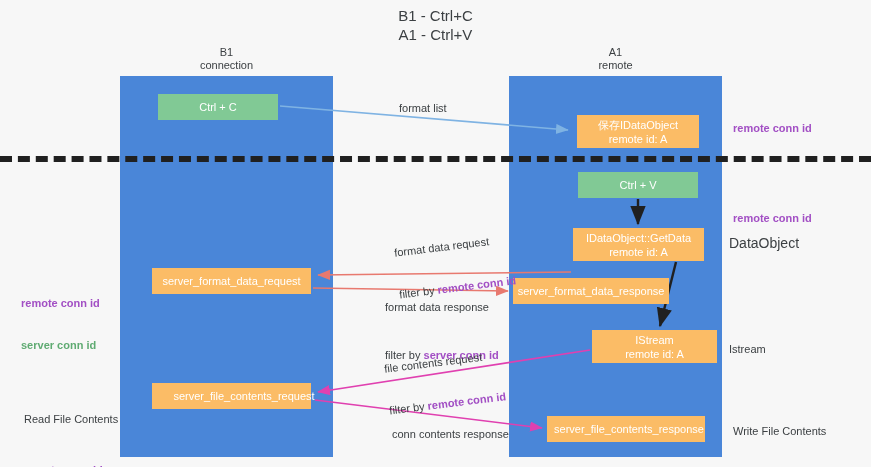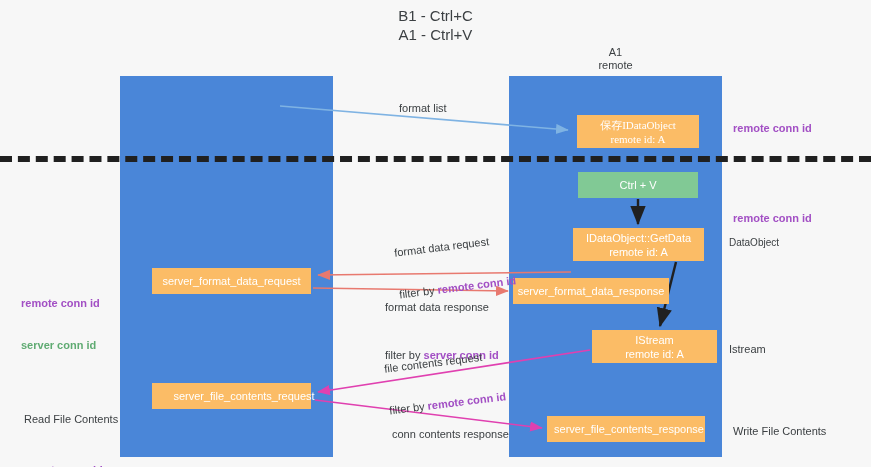--- a/index.html
+++ b/index.html
@@ -75,42 +75,42 @@
     font-size: 11px;
     line-height: 14px;
     text-align: center;
     white-space: pre;
     padding: 2px 4px;
   }
   .node.green { background: #81c995; }
   .node.orange { background: #fbbc66; }
 
   #node-ctrlc   { left: 158px; top:  94px; width: 120px; height: 26px; }
-  #node-idata   { left: 577px; top: 115px; width: 122px; height: 33px; font-family: Liberation Serif, serif; }
+  #node-idata   { left: 577px; top: 115px; width: 122px; height: 33px; }
   #node-ctrlv   { left: 578px; top: 172px; width: 120px; height: 26px; }
   #node-getdata { left: 573px; top: 228px; width: 131px; height: 33px; }
   #node-sfdreq  { left: 152px; top: 268px; width: 159px; height: 26px; }
   #node-sfdres  { left: 513px; top: 278px; width: 156px; height: 26px; }
   #node-istream { left: 592px; top: 330px; width: 125px; height: 33px; }
   #node-sfcreq  { left: 152px; top: 383px; width: 159px; height: 26px; padding-left: 29px; }
   #node-sfcres  { left: 547px; top: 416px; width: 158px; height: 26px; padding-left: 10px; }
 
   
   .side-label {
     font-size: 11px;
     line-height: 14px;
     white-space: pre;
   }
   .purple { color: #a24fc4; font-weight: bold; }
   .green-t { color: #5fab72; font-weight: bold; }
   .dark { color: #3c4043; }
 
   #side-remote1 { left: 733px; top: 121px; }
   #side-remote2 { left: 733px; top: 211px; }
-  #side-dataobject { left: 729px; top: 236px; font-size: 10px; }
+  #side-dataobject { left: 729px; top: 236px; font-size: 14px; }
   #side-istream-lbl { left: 729px; top: 342px; font-size: 11px; }
   #side-write-lbl { left: 733px; top: 424px; font-size: 11px; }
 
   #side-left-1 { left: 21px; top: 268px; text-align: left; }
   #side-left-2 { left: 24px; top: 384px; text-align: left; }
 
   
   .edge-label {
     font-size: 11px;
     line-height: 14px;
@@ -134,20 +134,22 @@
   }
 </style>
 </head>
 <body>
 
 <div id="stage">
 
   <div class="abs" id="title">B1 - Ctrl+C
 A1 - Ctrl+V</div>
 
+  <div class="abs col-header" id="hdr-b1">B1
+connection</div>
   <div class="abs col-header" id="hdr-a1">A1
 remote</div>
 
   <div class="abs lane" id="lane-b1"></div>
   <div class="abs lane" id="lane-a1"></div>
 
   <svg id="edges" viewBox="0 0 871 467">
     <defs>
       <marker id="ah-blue" markerWidth="9" markerHeight="9" refX="7.5" refY="3.2" orient="auto">
         <path d="M0,0 L8,3.2 L0,6.4 z" fill="#7fb3e3"></path>
@@ -173,20 +175,21 @@
 
     <path d="M676,262 L660,326" stroke="#202020" stroke-width="2.4" fill="none" marker-end="url(#ah-black)"></path>
 
     <line x1="590" y1="350" x2="318" y2="392" stroke="#e040b0" stroke-width="1.6" marker-end="url(#ah-magenta)"></line>
 
     <line x1="315" y1="400" x2="542" y2="428" stroke="#e040b0" stroke-width="1.6" marker-end="url(#ah-magenta)"></line>
   </svg>
 
   <div class="abs" id="divider"></div>
 
+  <div class="abs node green" id="node-ctrlc">Ctrl + C</div>
   <div class="abs node orange" id="node-idata">保存IDataObject
 remote id: A</div>
   <div class="abs node green" id="node-ctrlv">Ctrl + V</div>
   <div class="abs node orange" id="node-getdata">IDataObject::GetData
 remote id: A</div>
   <div class="abs node orange" id="node-sfdreq">server_format_data_request</div>
   <div class="abs node orange" id="node-sfdres">server_format_data_response</div>
   <div class="abs node orange" id="node-istream">IStream
 remote id: A</div>
   <div class="abs node orange" id="node-sfcreq">server_file_contents_request</div>

